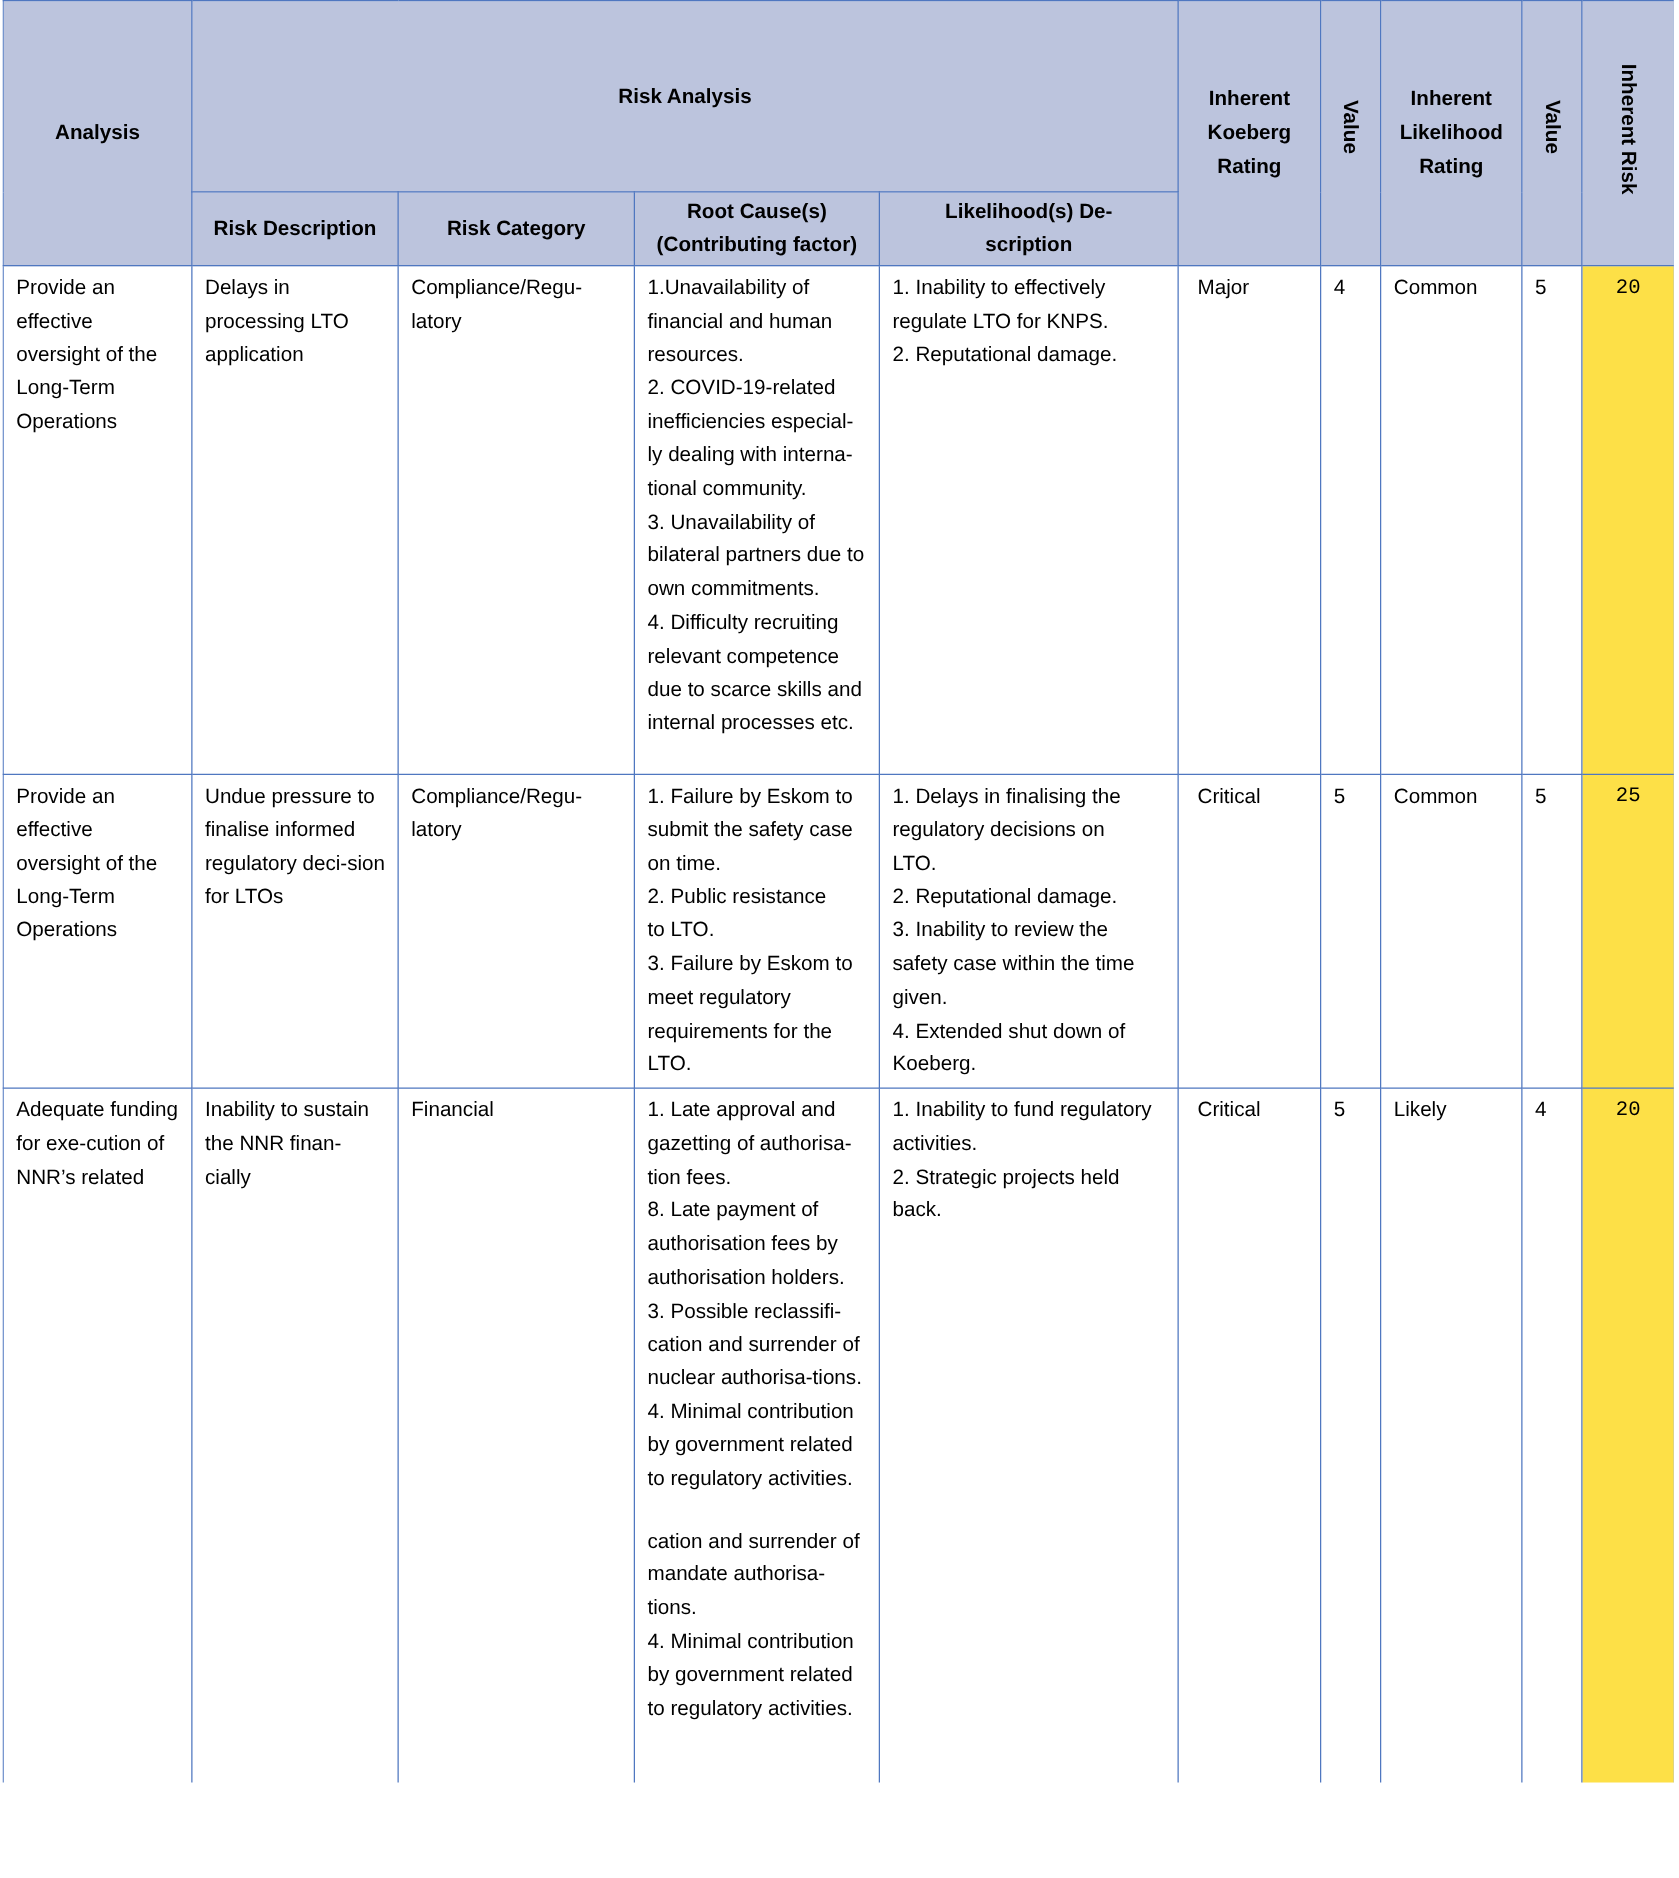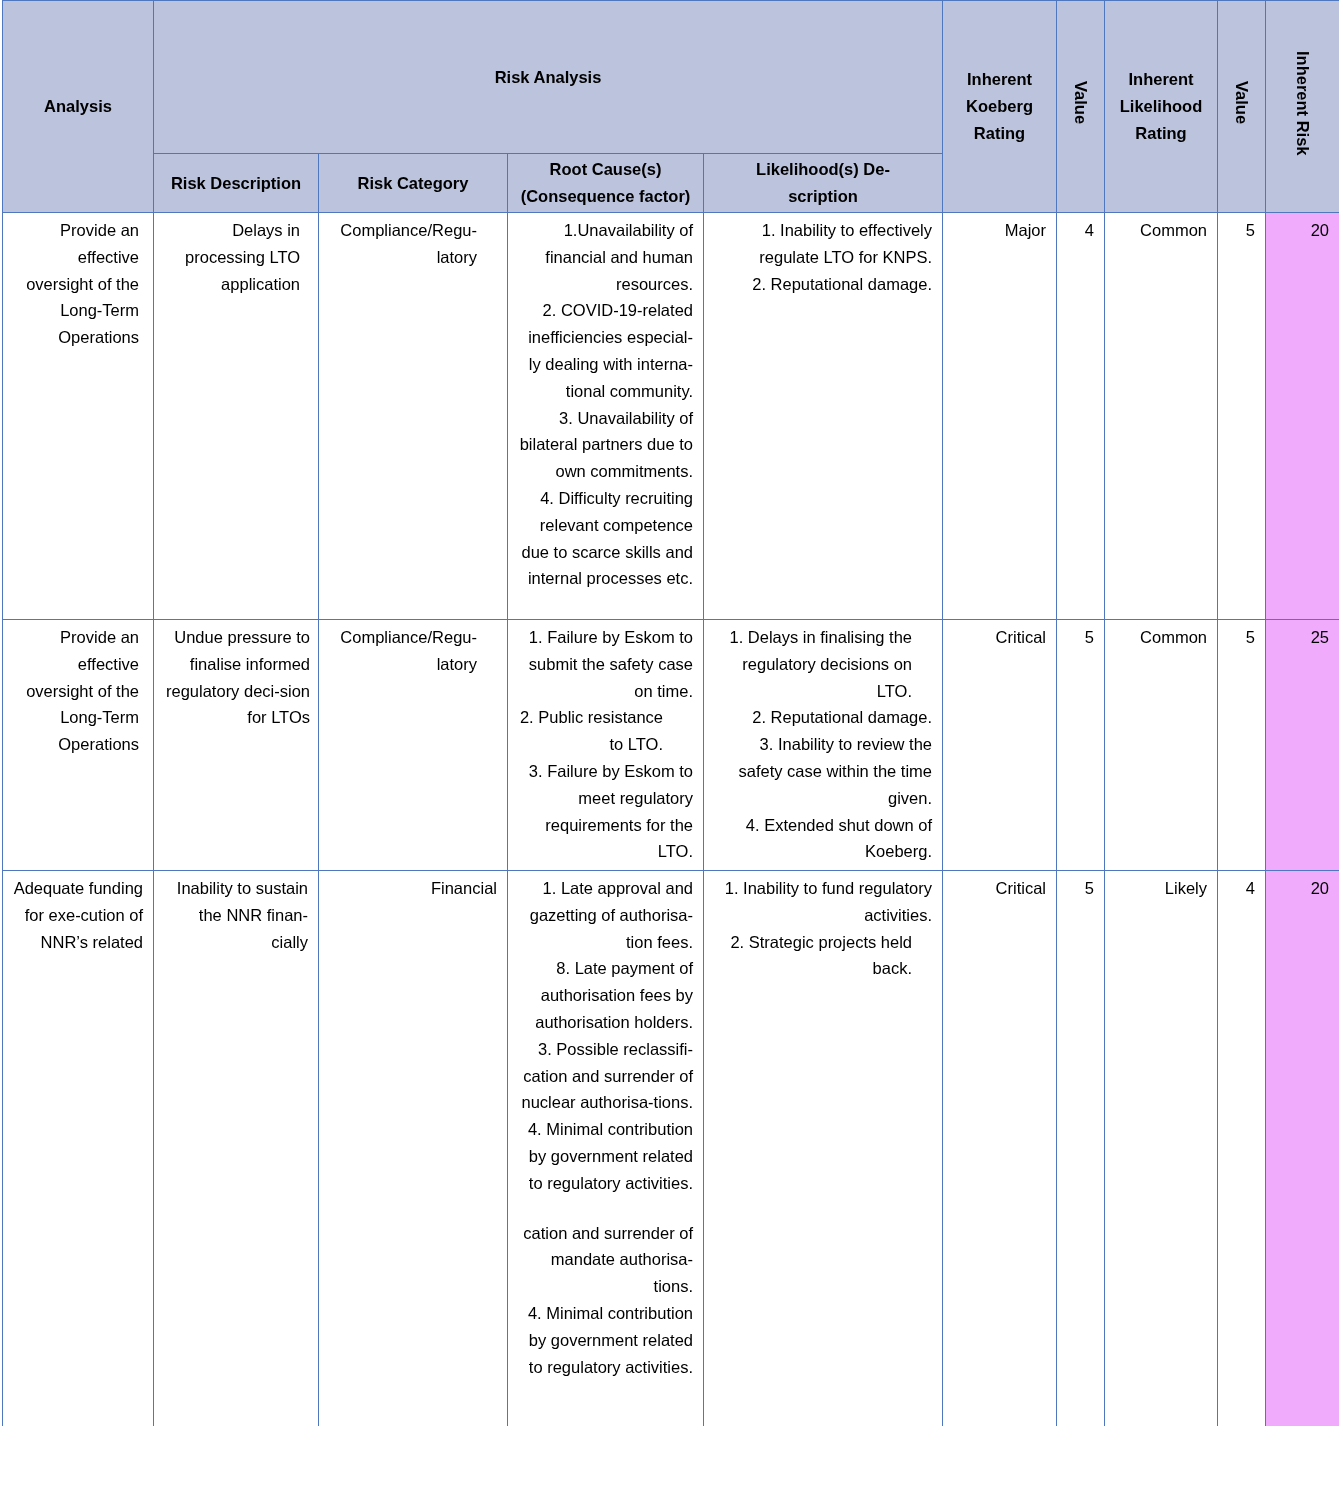--- a/index.html
+++ b/index.html
@@ -3,23 +3,23 @@
 <meta charset="utf-8">
 <style>
   html, body { margin: 0; padding: 0; background: #ffffff; }
   body { width: 1343px; height: 1502px; position: relative; overflow: hidden;
          font-family: "Liberation Sans", sans-serif; color: #000; }
   .wrap { position: absolute; left: 2px; top: 0; width: 1337px; height: 1426px; overflow: hidden; }
   table.risk { border-collapse: collapse; table-layout: fixed; width: 1337px; }
   table.risk th, table.risk td { border: 1.5px solid #4f77c0; padding: 0; }
   table.risk th { background: #bcc4dd; font-weight: bold; font-size: 16.5px; line-height: 27px;
                   text-align: center; vertical-align: middle; }
-  table.risk td { font-size: 16.5px; line-height: 26.8px; vertical-align: top; padding: 4px 10px 0 10px; text-align: right; }
+  table.risk td { font-size: 16.5px; line-height: 26.8px; vertical-align: top; padding: 4px 10px 0 10px; }
   .vert { writing-mode: vertical-rl; display: inline-block; line-height: 20px; }
-  td.risk-score { background: #f0abfc; text-align: center; padding: 0; line-height: 26px; font-size: 16px; }
+  td.risk-score { background: #fde047; text-align: center; padding: 0; line-height: 26px; font-size: 16px; font-family: Liberation Mono, monospace; }
   td.num { padding-left: 10px; }
   .item { display: block; }
   .spacer { display: block; height: 23px; }
   tr.hdr1 th { height: 152px; }
   tr.hdr2 th { height: 58px; }
   tr.r1 td { height: 402px; }
   tr.r2 td { height: 246px; }
   tr.r3 td { height: 560px; }
   table.risk tr.r3 td { border-bottom: none; }
 </style>
@@ -46,21 +46,21 @@
     <th colspan="4">Risk Analysis</th>
     <th rowspan="2"><span style="display:inline-block;width:80px">Inherent Koeberg Rating</span></th>
     <th rowspan="2"><span class="vert">Value</span></th>
     <th rowspan="2"><span style="display:inline-block;width:95px">Inherent Likelihood Rating</span></th>
     <th rowspan="2"><span class="vert">Value</span></th>
     <th rowspan="2" style="vertical-align:top;padding-top:50px"><span class="vert">Inherent Risk</span></th>
   </tr>
   <tr class="hdr2">
     <th>Risk Description</th>
     <th>Risk Category</th>
-    <th><span style="display:inline-block;width:180px">Root Cause(s) (Consequence factor)</span></th>
+    <th><span style="display:inline-block;width:180px">Root Cause(s) (Contributing factor)</span></th>
     <th><span style="display:inline-block;width:180px">Likelihood(s) De-scription</span></th>
   </tr>
 
   <tr class="r1">
     <td style="padding-right:14px">Provide an effective oversight of the Long-Term Operations</td>
     <td style="padding-right:18px">Delays in processing LTO application</td>
     <td style="padding-right:30px">Compliance/Regu-latory</td>
     <td>
       <span class="item">1.Unavailability of financial and human resources.</span>
       <span class="item">2. COVID-19-related inefficiencies especial-ly dealing with interna-tional community.</span>

